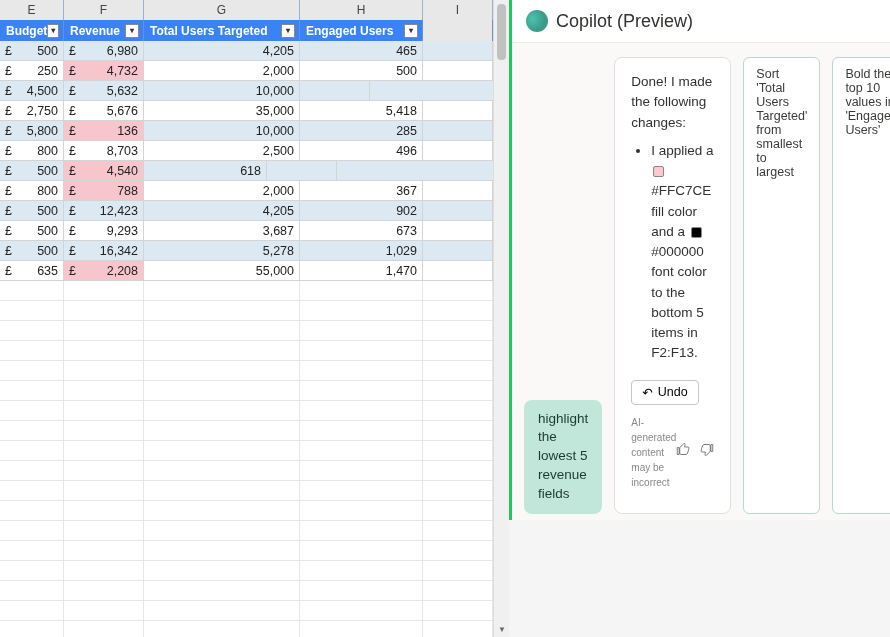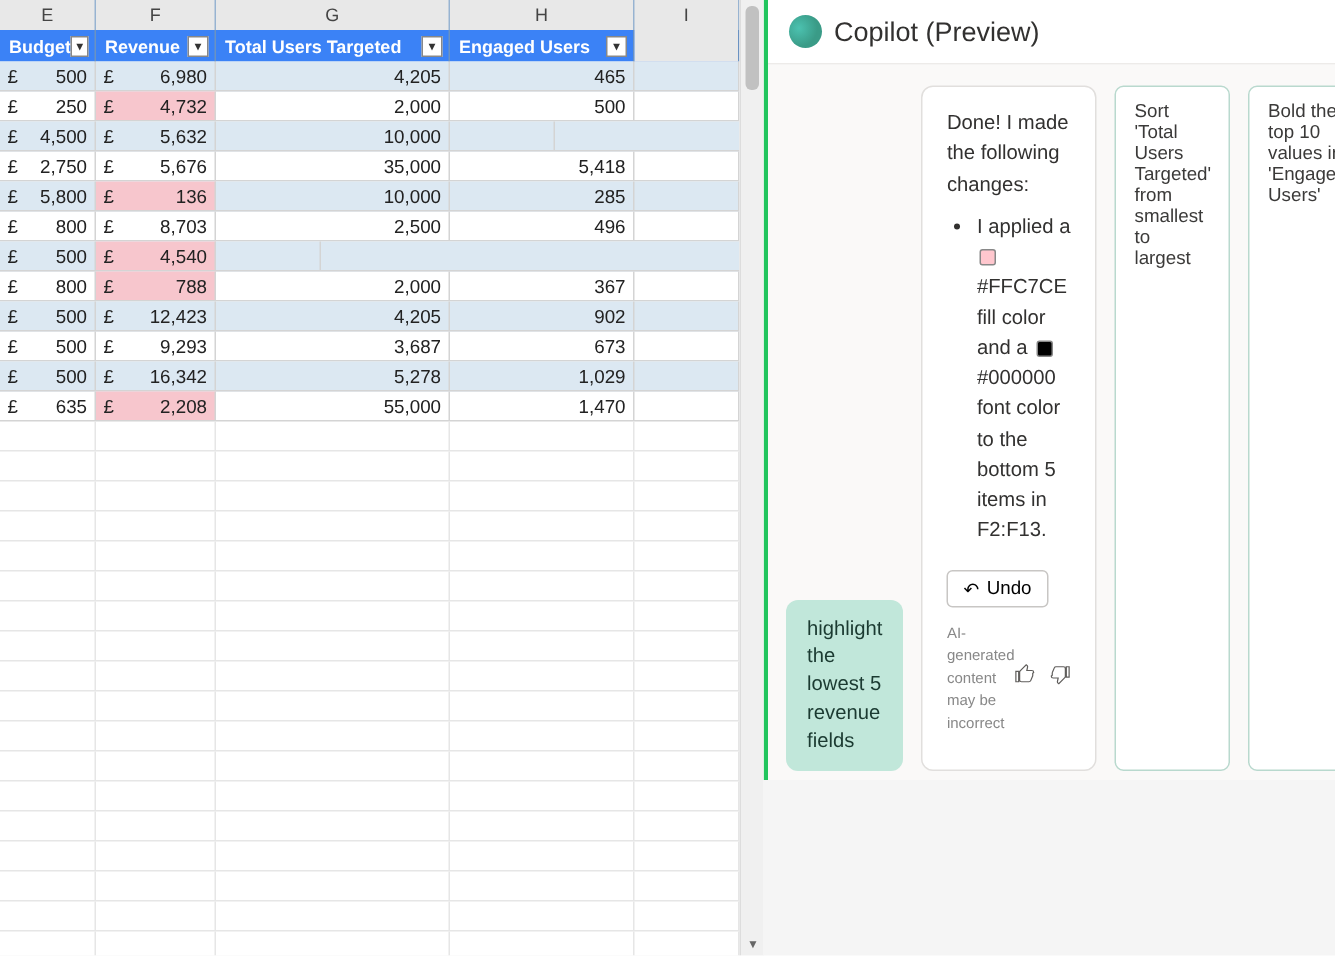--- a/index.html
+++ b/index.html
@@ -358,20 +358,21 @@
         </div>
         <div class="data-row band">
           <div class="cell cur col-E">
             <span>£</span>
             <span>500</span>
           </div>
           <div class="cell cur col-F hl">
             <span>£</span>
             <span>4,540</span>
           </div>
+          <div class="cell num col-H">618</div>
           <div class="cell col-I"></div>
         </div>
         <div class="data-row">
           <div class="cell cur col-E">
             <span>£</span>
             <span>800</span>
           </div>
           <div class="cell cur col-F hl">
             <span>£</span>
             <span>788</span>

